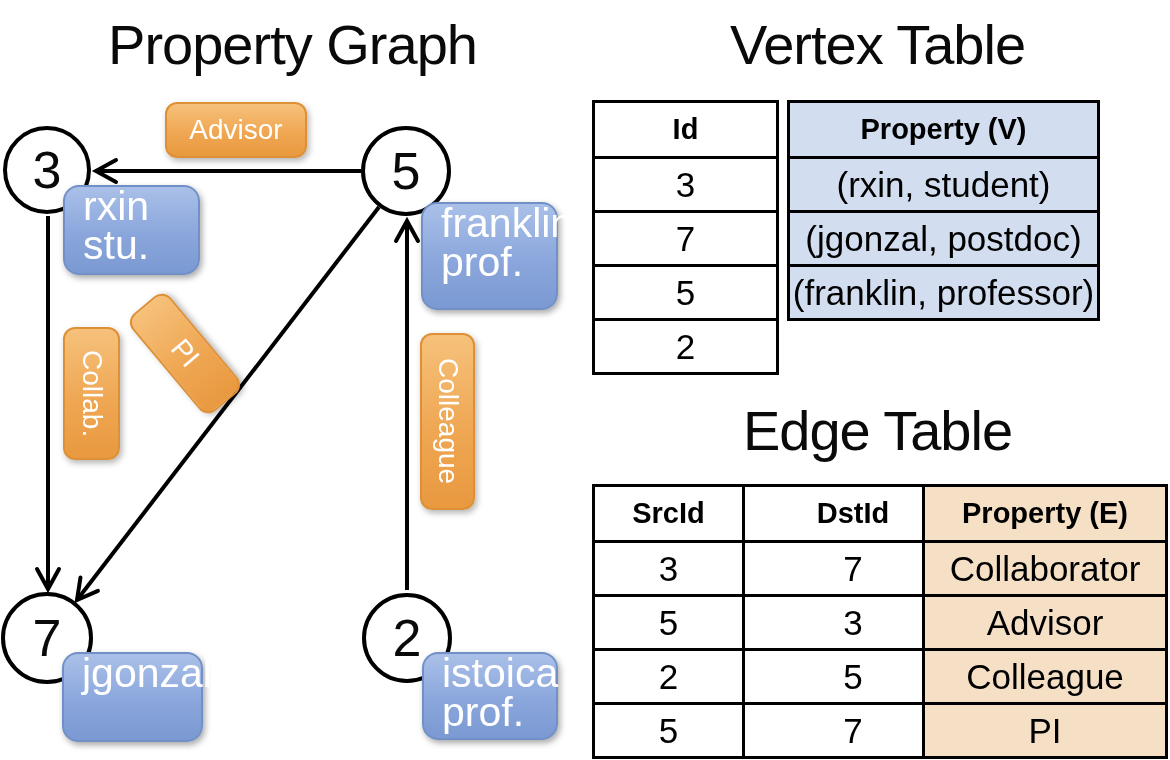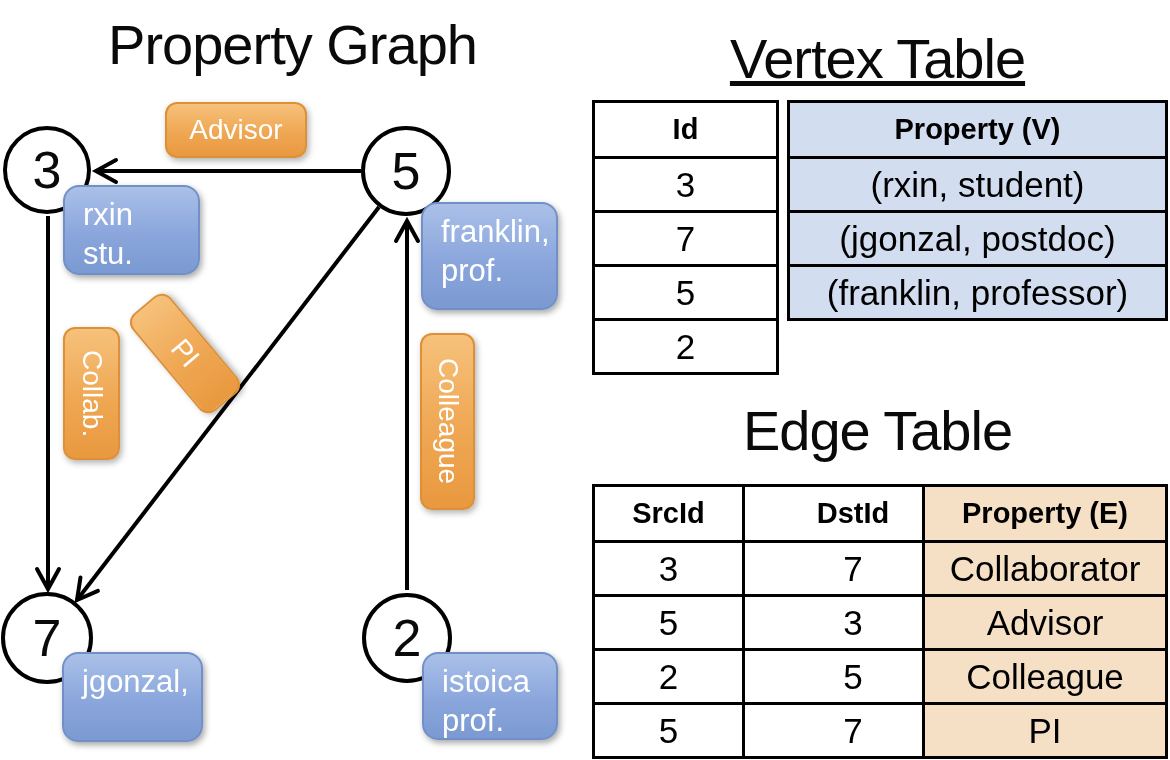--- a/index.html
+++ b/index.html
@@ -6,36 +6,36 @@
   .canvas {
     position:relative; width:1170px; height:760px; background:#ffffff;
     font-family:"Liberation Sans", sans-serif; overflow:hidden; color:#000;
   }
   .title {
     position:absolute; left:0; width:585px; text-align:center;
     font-size:56px; font-weight:400; color:#0a0a0a; white-space:nowrap;
     letter-spacing:-1px;
   }
   #graph-title  { top:12px; }
-  #vertex-title { left:585px; top:26px;text-decoration:underline; }
+  #vertex-title { left:585px; top:12px; }
   #edge-title   { left:585px; top:398px; }
 
   
   #edge-svg { position:absolute; left:0; top:0; }
   .node {
     position:absolute; box-sizing:border-box; background:#fff;
     border:4px solid #000; border-radius:50%;
     display:flex; align-items:center; justify-content:center;
     font-size:52px; color:#0a0a0a;
   }
   .vbox {
     position:absolute; box-sizing:border-box; border-radius:16px;
     background:linear-gradient(180deg,#aac0e8 0%,#8aa6dc 55%,#7b99d2 100%);
     border:2px solid #7190c7; color:#fff;
-    font-size:31px; line-height:39px; padding:8px 0 0 18px;
+    font-size:41px; line-height:39px; padding:0 0 0 18px;
     box-shadow:2px 3px 6px rgba(0,0,0,0.35);
   }
   .ebox {
     position:absolute; box-sizing:border-box; border-radius:12px;
     background:linear-gradient(180deg,#f6c17b 0%,#efa753 55%,#e9993f 100%);
     border:2px solid #dd9036; color:#fff; font-size:28px;
     display:flex; align-items:center; justify-content:center;
     box-shadow:2px 3px 6px rgba(0,0,0,0.3); white-space:nowrap;
   }
   .vertical { writing-mode:vertical-rl; }
@@ -127,21 +127,21 @@
     <div class="trow">
         <div class="tcell">7</div>
       </div>
     <div class="trow">
         <div class="tcell">5</div>
       </div>
     <div class="trow">
         <div class="tcell">2</div>
       </div>
   </div>
-  <div class="tbl" style="left:787px; top:100px; width:381px;">
+  <div class="tbl" style="left:787px; top:100px; width:313px;">
     <div class="trow">
         <div class="tcell hcell vfill">Property (V)</div>
       </div>
     <div class="trow">
         <div class="tcell vfill">(rxin, student)</div>
       </div>
     <div class="trow">
         <div class="tcell vfill">(jgonzal, postdoc)</div>
       </div>
     <div class="trow">

